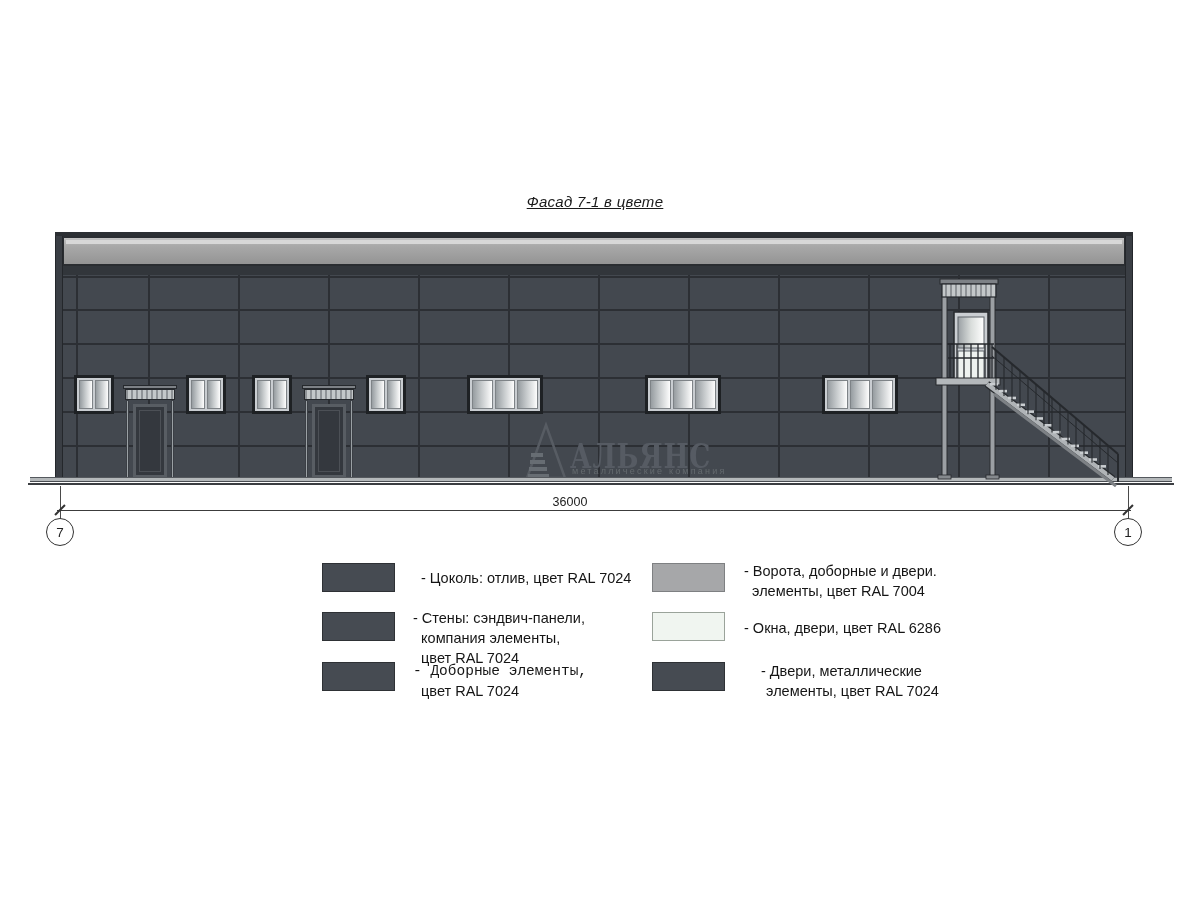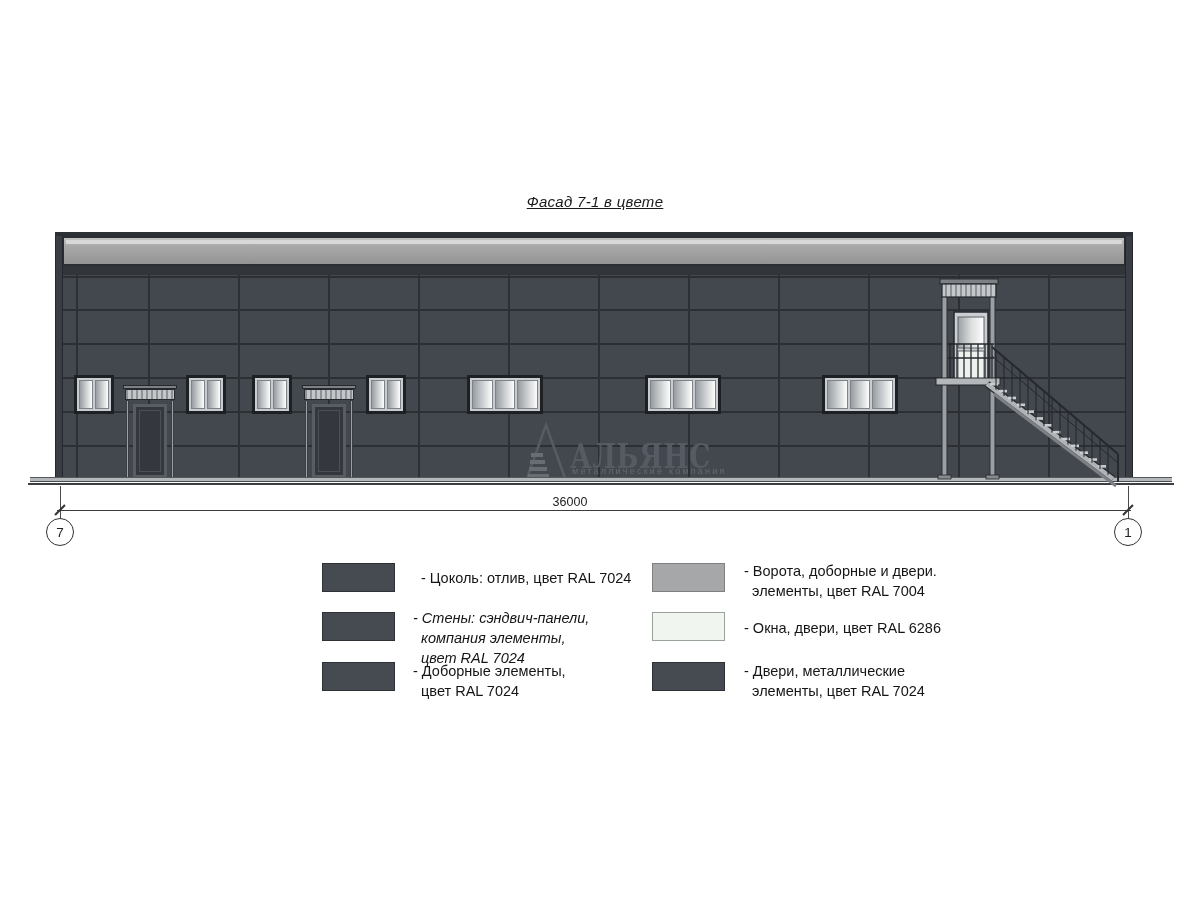--- a/index.html
+++ b/index.html
@@ -236,37 +236,37 @@
 <div class="abs axis" id="axis-r">
     <span>1</span>
   </div>
 
 <div id="legend">
     <div class="sw" style="left: 322px; top: 563px; background: rgb(70, 75, 82); border: 1px solid rgb(46, 49, 53);"></div>
     <div class="leg-text" style="left: 413px; top: 568px; margin-left: 8px;">
       <div style="white-space: pre;">- Цоколь: отлив, цвет RAL 7024</div>
     </div>
     <div class="sw" style="left: 322px; top: 612px; background: rgb(70, 75, 82); border: 1px solid rgb(46, 49, 53);"></div>
-    <div class="leg-text" style="left: 413px; top: 608px; font-style: italic;">
+    <div class="leg-text" style="left: 413px; top: 608px;">
       <div style="white-space: pre;">- Стены: сэндвич-панели,</div>
       <div style="white-space: pre;">  компания элементы,</div>
       <div style="white-space: pre;">  цвет RAL 7024</div>
     </div>
     <div class="sw" style="left: 322px; top: 662px; background: rgb(70, 75, 82); border: 1px solid rgb(46, 49, 53);"></div>
     <div class="leg-text" style="left: 413px; top: 661px;">
-      <div style="white-space: pre;">- Доборные элементы,</div>
+      <div style="white-space: pre; font-family: Liberation Mono, monospace;">- Доборные элементы,</div>
       <div style="white-space: pre;">  цвет RAL 7024</div>
     </div>
     <div class="sw" style="left: 652px; top: 563px; background: rgb(166, 167, 169); border: 1px solid rgb(126, 128, 130);"></div>
     <div class="leg-text" style="left: 744px; top: 561px;">
       <div style="white-space: pre;">- Ворота, доборные и двери.</div>
       <div style="white-space: pre;">  элементы, цвет RAL 7004</div>
     </div>
     <div class="sw" style="left: 652px; top: 612px; background: rgb(240, 245, 240); border: 1px solid rgb(154, 163, 154);"></div>
     <div class="leg-text" style="left: 744px; top: 618px;">
       <div style="white-space: pre;">- Окна, двери, цвет RAL 6286</div>
     </div>
     <div class="sw" style="left: 652px; top: 662px; background: rgb(70, 75, 82); border: 1px solid rgb(46, 49, 53);"></div>
     <div class="leg-text" style="left: 744px; top: 661px;">
-      <div style="white-space: pre;">- Двери, металлические</div>
-      <div style="white-space: pre;">  элементы, цвет RAL 7024</div>
+      <div style="white-space: pre; text-align: center;">- Двери, металлические</div>
+      <div style="white-space: pre; margin-left: 14px;">  элементы, цвет RAL 7024</div>
     </div>
   </div>
 
 </body></html>

